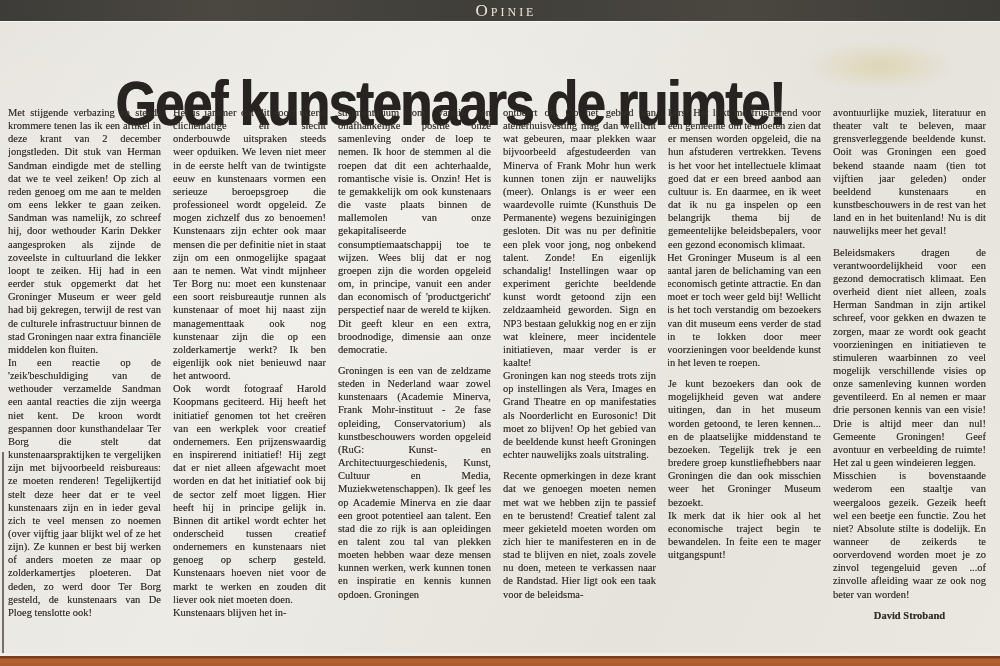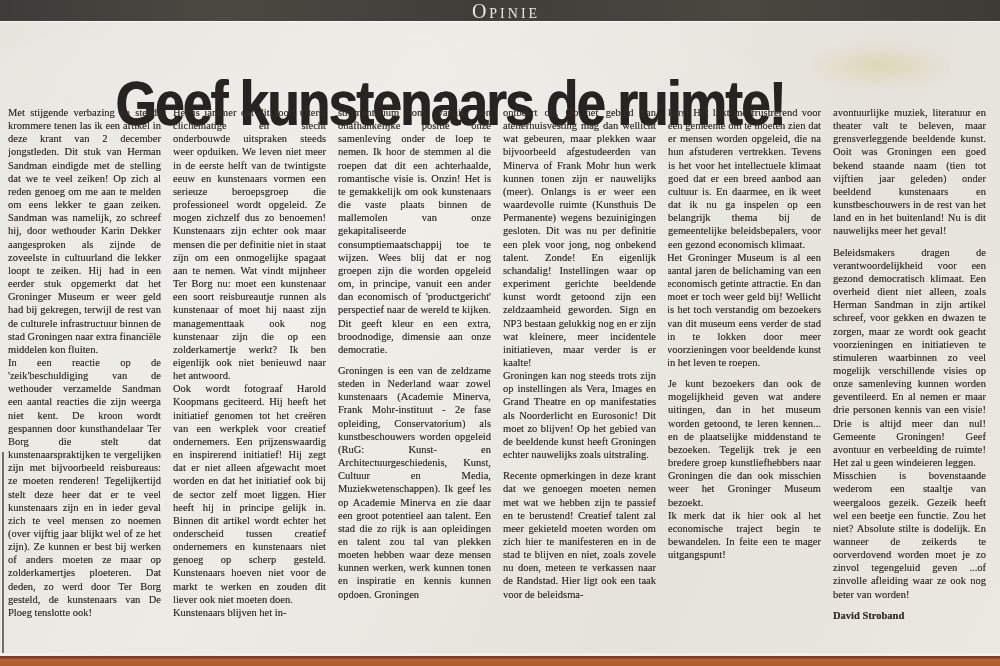--- a/index.html
+++ b/index.html
@@ -11,21 +11,21 @@
       linear-gradient(115deg,#e7e4de 0%,#ecebe5 35%,#e6e3dc 70%,#eae8e1 100%);
     font-family:"Liberation Serif","DejaVu Serif",serif;
   }
   .masthead{
     position:absolute;top:0;left:0;right:0;height:21px;
     background:linear-gradient(90deg,#3e3c38 0%,#4b4842 22%,#403e39 48%,#4a4741 74%,#3d3b36 100%);
     box-shadow:0 1px 0 rgba(255,255,255,.6);
     display:flex;align-items:center;justify-content:center;
   }
   .masthead-label{
-    font-variant:small-caps;font-size:20px;line-height:1;
+    font-variant:small-caps;font-size:17px;line-height:1;
     color:#ece7d8;letter-spacing:3px;font-weight:400;margin-left:12px;
   }
   .headline{
     position:absolute;top:25px;left:0;width:900px;height:72px;
     display:flex;align-items:center;justify-content:center;
     font-family:"Liberation Sans","DejaVu Sans",sans-serif;
     font-weight:bold;font-size:63px;letter-spacing:-2px;
     color:#262320;white-space:nowrap;
     transform:scaleX(.84);transform-origin:50% 50%;
     text-shadow:1px 0 0 #262320;
@@ -41,21 +41,21 @@
   }
   .col{flex:0 0 153px;width:153px;overflow:hidden;}
   .seg{
     margin:0;text-align:justify;
     font-size:10.5px;line-height:13.15px;color:#362f29;
     hyphens:auto;-webkit-hyphens:auto;
     text-shadow:0 0 .4px rgba(54,47,41,.6);
   }
   .seg.gap{margin-top:8px;}
   .seg.rule{border-left:1.5px solid #46403a;padding-left:5px;margin-left:-7px;}
-  .seg.right{text-align:left;}
+  .seg.right{text-align:center;}
   .seg.bold{font-weight:bold;}
   .edge-line{
     position:absolute;left:2px;top:452px;height:202px;width:1.5px;
     background:#564f48;opacity:.8;
   }
   .bottom-bar{
     position:absolute;left:0;right:0;bottom:0;height:10px;
     background:linear-gradient(to bottom,#7c3a1e 0px,#7c3a1e 2px,#b56333 3px,#aa5c2c 10px);
   }
   .bottom-gap{

